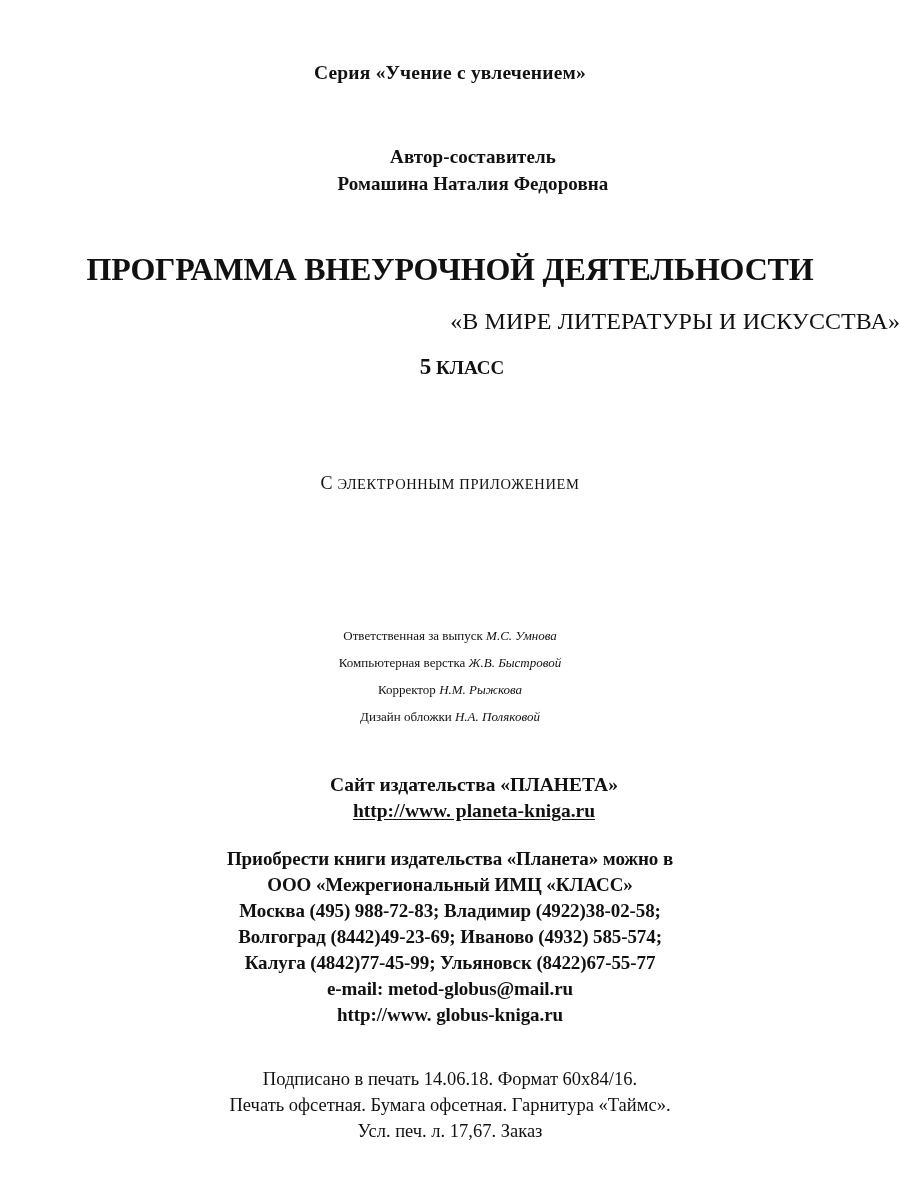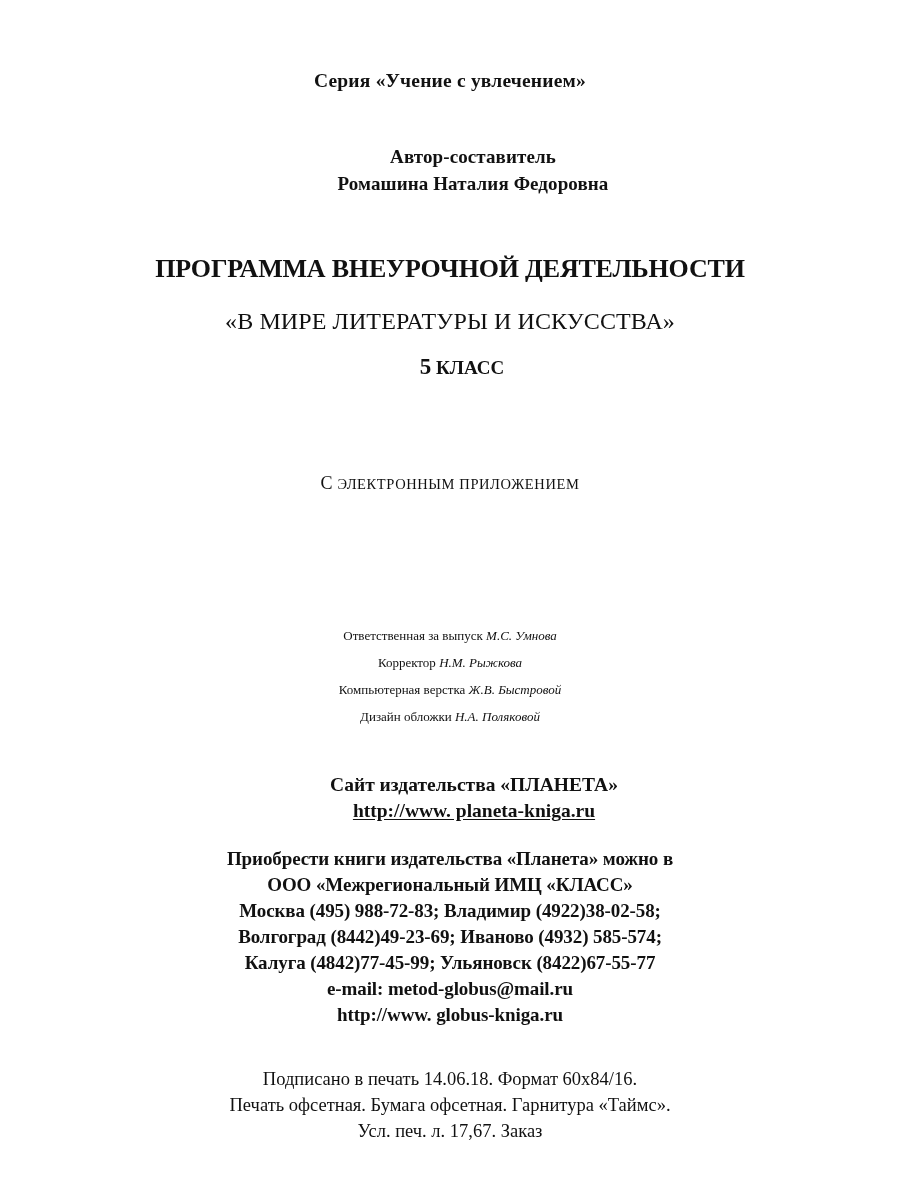--- a/index.html
+++ b/index.html
@@ -32,21 +32,21 @@
     text-align: center;
   }
 
   .line {
     display: block;
     white-space: nowrap;
   }
 
   
   .series {
-    top: 68px;
+    top: 60px;
   }
   .series .line {
     font-size: 19.5px;
     font-weight: bold;
     line-height: 26px;
     letter-spacing: 0.2px;
   }
 
   
   .author {
@@ -58,34 +58,35 @@
     font-weight: bold;
     line-height: 27px;
     letter-spacing: 0.1px;
   }
 
   
   .maintitle {
     top: 252px;
   }
   .maintitle .line {
-    font-size: 26px;
+    font-size: 32px;
     font-weight: bold;
     line-height: 34px;
     letter-spacing: -0.2px;
   }
 
   .subtitle {
     top: 306px;
   }
   .subtitle .line {
     font-size: 24px;
     font-weight: normal;
     line-height: 30px;
     letter-spacing: 0.1px;
+    text-align: right;
   }
 
   .grade {
     top: 352px;
   }
   .grade .line {
     font-size: 23px;
     font-weight: bold;
     line-height: 30px;
     margin-left: 24px;
@@ -183,22 +184,22 @@
   <div class="block grade">
     <span class="line"><span>5</span><span class="small-caps">&nbsp;<span>КЛАСС</span></span></span>
   </div>
 
   <div class="block edition">
     <span class="line"><span class="cap">С</span><span> ЭЛЕКТРОННЫМ ПРИЛОЖЕНИЕМ</span></span>
   </div>
 
   <div class="block credits">
     <span class="line"><span>Ответственная за выпуск </span><span class="name">М.С. Умнова</span></span>
+    <span class="line"><span>Компьютерная верстка </span><span class="name">Ж.В. Быстровой</span></span>
     <span class="line"><span>Корректор </span><span class="name">Н.М. Рыжкова</span></span>
-    <span class="line"><span>Компьютерная верстка </span><span class="name">Ж.В. Быстровой</span></span>
     <span class="line"><span>Дизайн обложки </span><span class="name">Н.А. Поляковой</span></span>
   </div>
 
   <div class="block site">
     <span class="line">Сайт издательства «ПЛАНЕТА»</span>
     <span class="line url">http://www. planeta-kniga.ru</span>
   </div>
 
   <div class="block contacts">
     <span class="line">Приобрести книги издательства «Планета» можно в</span>

